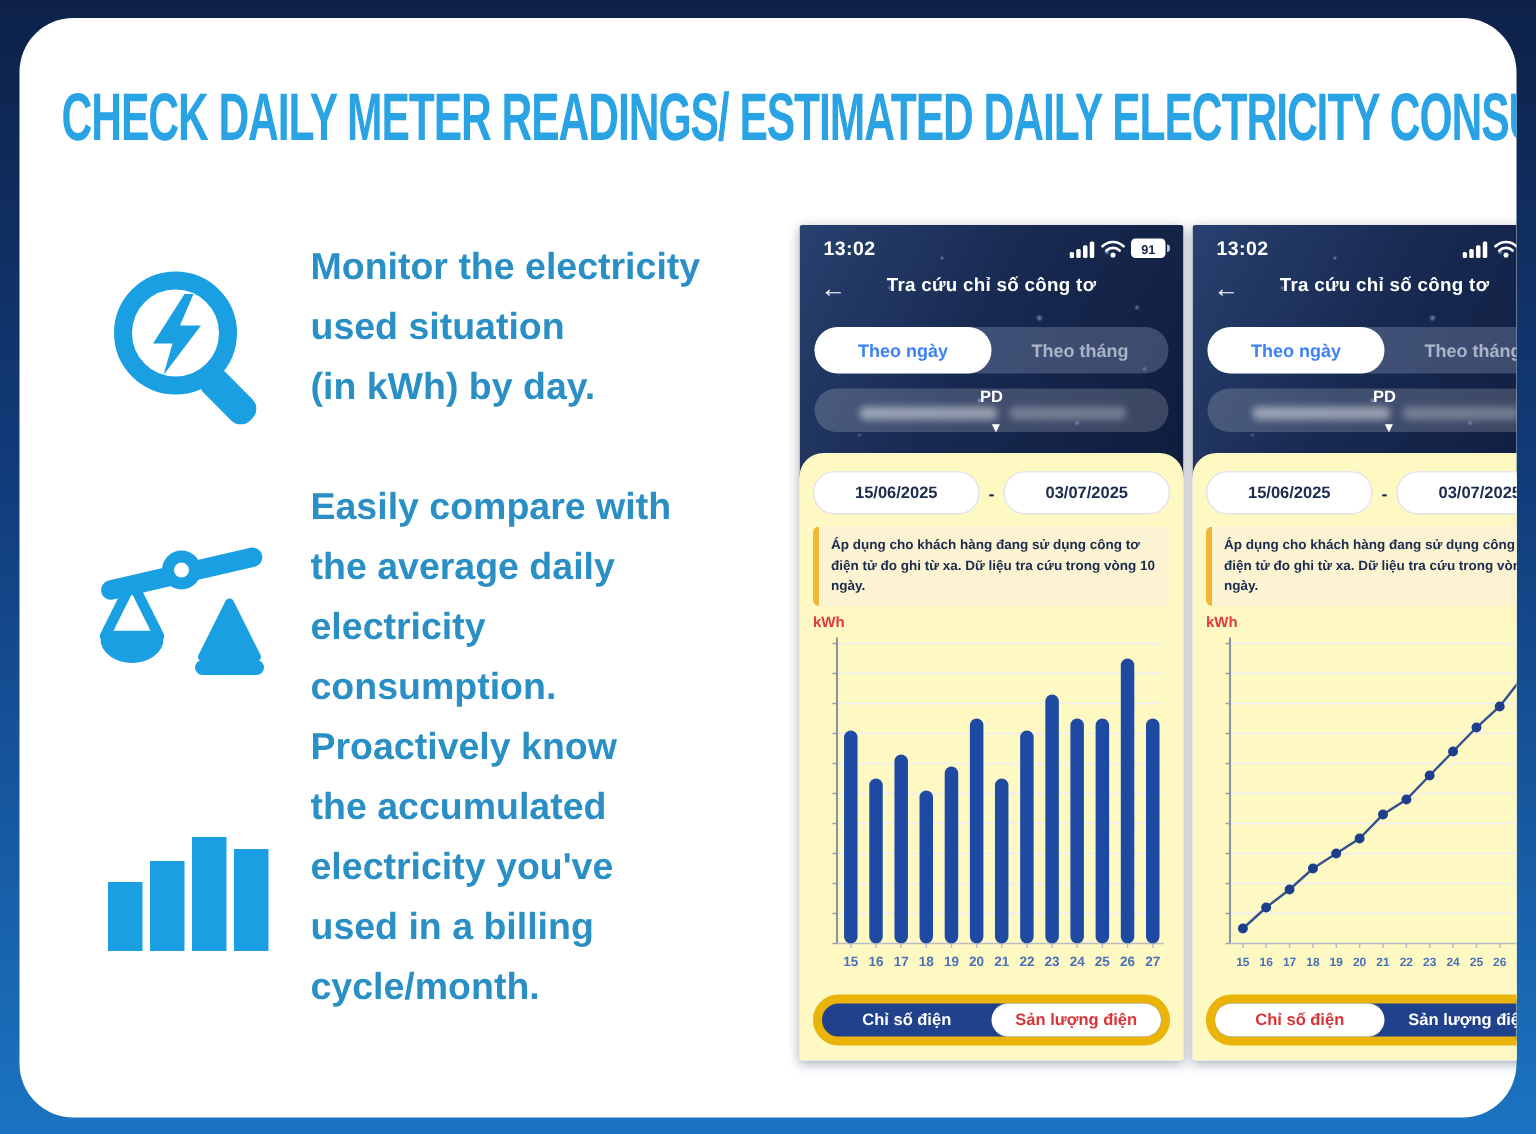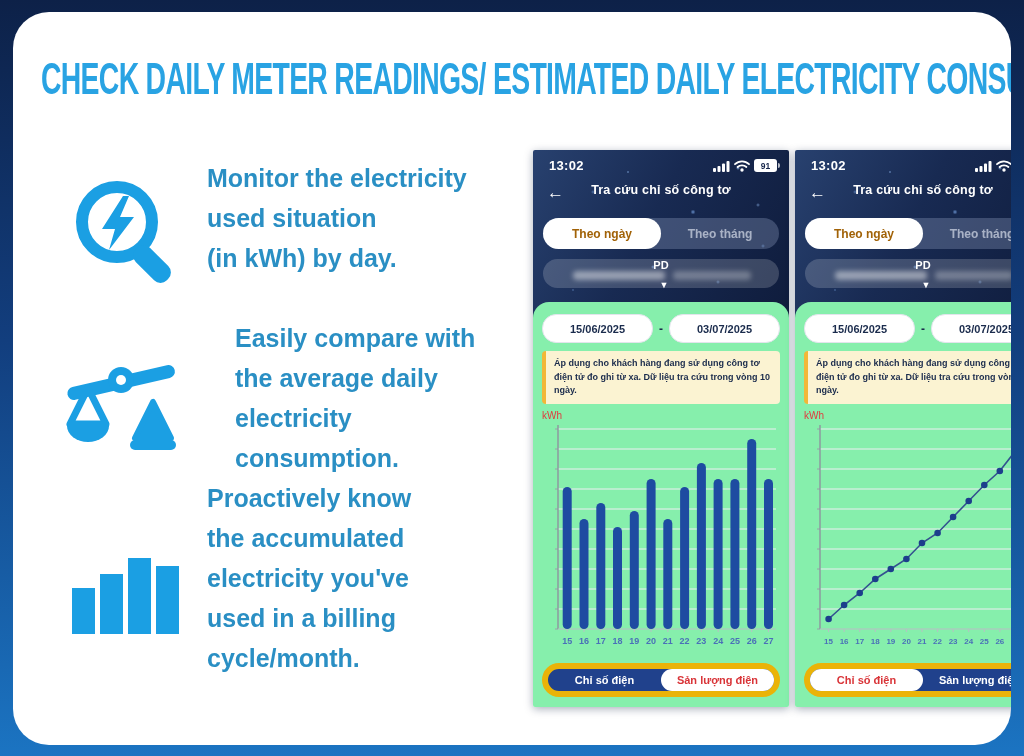--- a/index.html
+++ b/index.html
@@ -19,21 +19,21 @@
   }
   
   .benefits{position:absolute;left:27px;top:128px;width:450px;height:580px;}
   .b-icon{position:absolute;}
   .b-text{
     position:absolute;left:167px;width:280px;
     color:#2A8FC4;font-size:25px;line-height:40px;font-weight:700;
     white-space:pre-line;
   }
   .b-text-1{top:18px;}
-  .b-text-2{top:178px;margin-left:28px;}
+  .b-text-2{top:178px;}
   .b-text-3{top:338px;}
   .b-icon-1{left:30px;top:36px;}
   .b-icon-2{left:18px;top:212px;}
   .b-icon-3{left:30px;top:408px;}
   
   .phones{position:absolute;left:481px;top:138px;display:flex;gap:6px;margin-left:39px;}
   .phone{
     width:256px;height:557px;background:#fff;position:relative;border-radius:2px;
     box-shadow:0 2px 8px rgba(10,25,60,.35);overflow:hidden;display:flex;flex-direction:column;
   }
@@ -65,47 +65,47 @@
   .back-btn{position:absolute;left:14px;top:0;font-size:17px;line-height:20px;cursor:pointer;}
   .nav-title{text-align:center;font-size:12.5px;font-weight:700;letter-spacing:.2px;}
   .tabs{
     margin:13px 10px 0;height:31px;border-radius:17px;display:flex;
     background:rgba(130,145,180,.38);
   }
   .tab{
     flex:1;display:flex;align-items:center;justify-content:center;
     font-size:12px;font-weight:700;color:rgba(235,240,250,.62);cursor:pointer;border-radius:17px;
   }
-  .tab.selected{background:#fff;color:#a16207;}
+  .tab.selected{background:#fff;color:#3b82f6;}
   .meter-dropdown{
     margin:10px 10px 0;height:29px;border-radius:15px;background:rgba(255,255,255,.18);
     display:flex;align-items:center;padding:0 11px;cursor:pointer;flex-direction:column;
   }
   .pd-prefix{font-size:11px;font-weight:700;}
   .redacted{display:flex;flex:1;align-items:center;gap:8px;margin-left:2px;}
   .redacted .blk{height:9px;border-radius:4px;background:rgba(255,255,255,.45);filter:blur(2.5px);}
   .blk.b1{width:92px;}
   .blk.b2{width:78px;background:rgba(255,255,255,.28);}
   .caret{font-size:9px;margin-left:6px;}
   .p-body{
-    position:relative;margin-top:-16px;background:#86efac;border-radius:16px 16px 0 0;
+    position:relative;margin-top:-16px;background:#fef9c3;border-radius:16px 16px 0 0;
     flex:1;display:flex;flex-direction:column;
   }
   .date-row{display:flex;align-items:center;gap:6px;padding:12px 9px 0;}
   .date-pill{
     flex:1;height:27px;border:1px solid #E2E5EC;border-radius:14px;
     display:flex;align-items:center;justify-content:center;
     font-size:11px;font-weight:700;color:#1A2B4C;cursor:pointer;background:#fff;
   }
   .date-dash{color:#1A2B4C;font-size:12px;font-weight:700;}
   .notice{
     margin:8px 9px 0;background:#FBF3D2;border-left:4px solid #F2B737;border-radius:4px;
     padding:6px 8px;font-size:9px;font-weight:700;line-height:1.5;color:#1A2B4C;
   }
-  .kwh-label{margin:6px 0 0 9px;color:#E03A3E;font-size:10px;font-weight:400;}
+  .kwh-label{margin:6px 0 0 9px;color:#E03A3E;font-size:10px;font-weight:700;}
   .chart-wrap{margin:0 4px 0 6px;height:230px;}
   .toggle{
     margin:12px 9px 0;height:34px;border-radius:18px;background:#20418C;display:flex;padding:0;
     border:6px solid #eab308;box-sizing:border-box;
   }
   .seg{
     flex:1;display:flex;align-items:center;justify-content:center;border-radius:16px;
     font-size:11px;font-weight:700;color:#fff;cursor:pointer;
   }
   .seg.selected{background:#fff;color:#D93438;}

